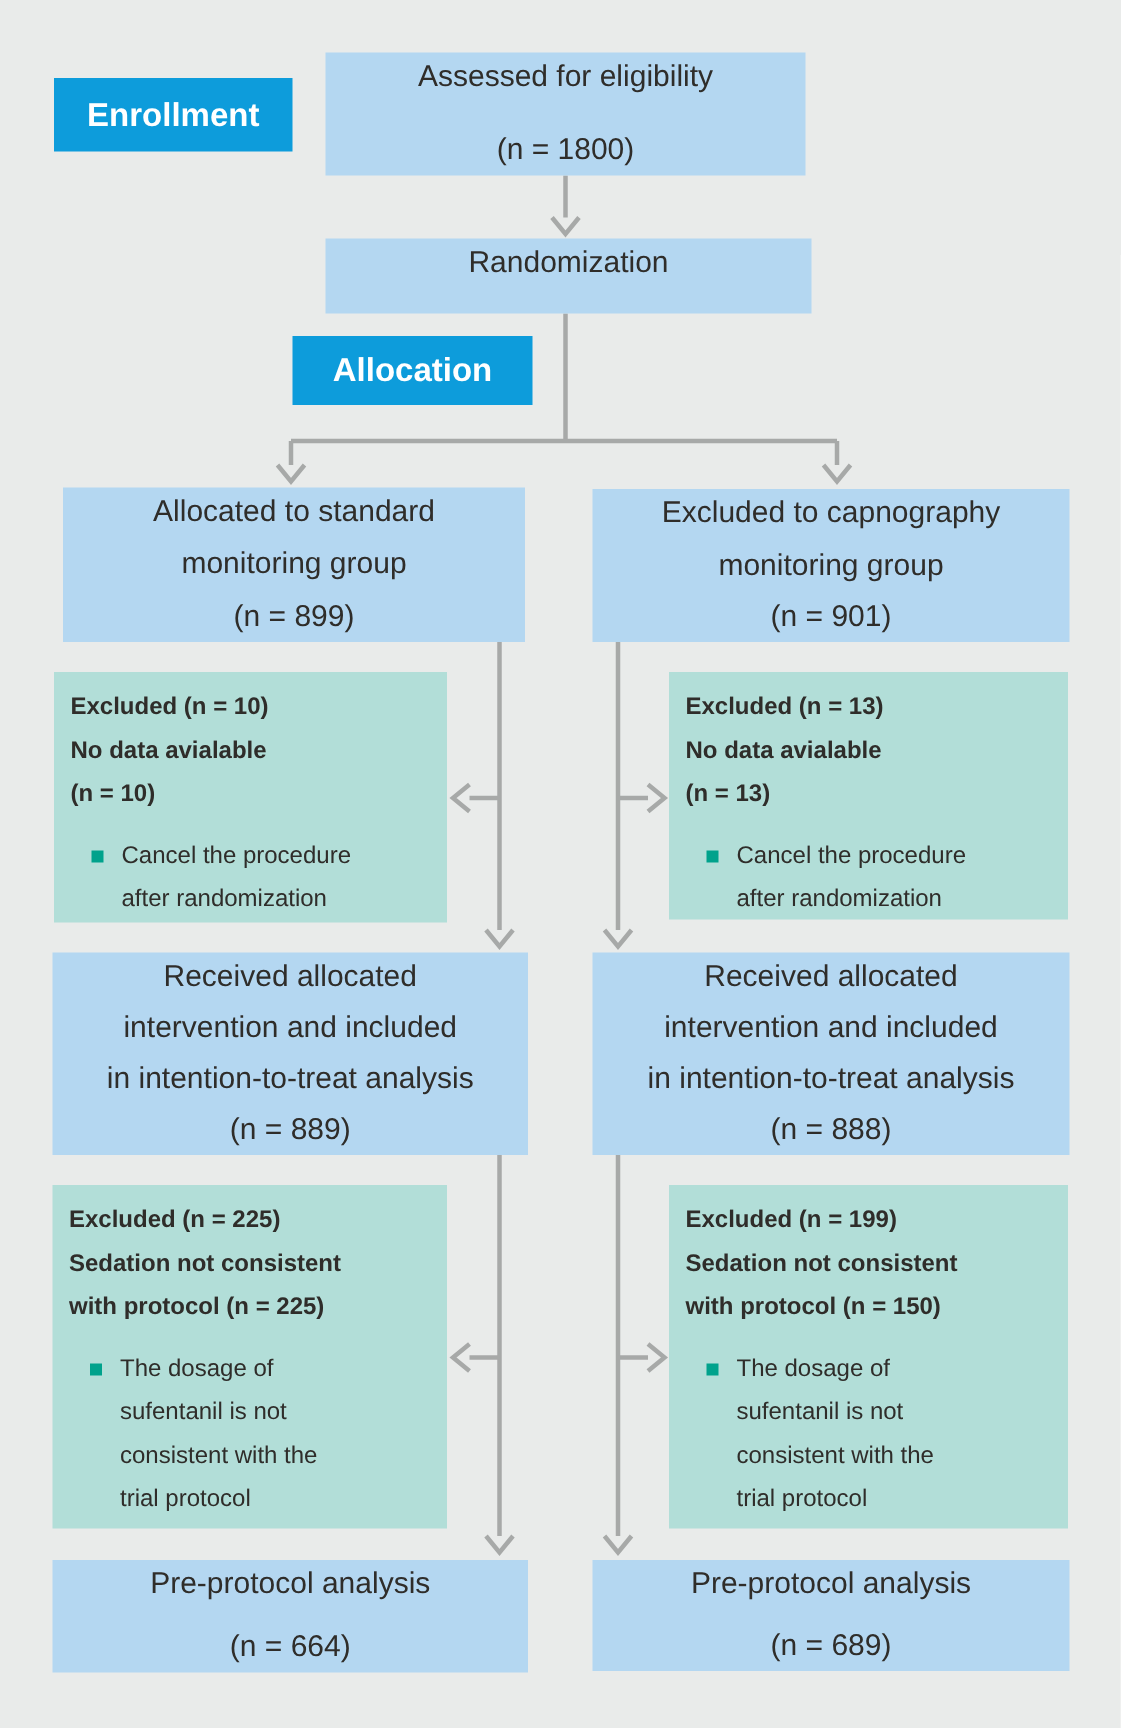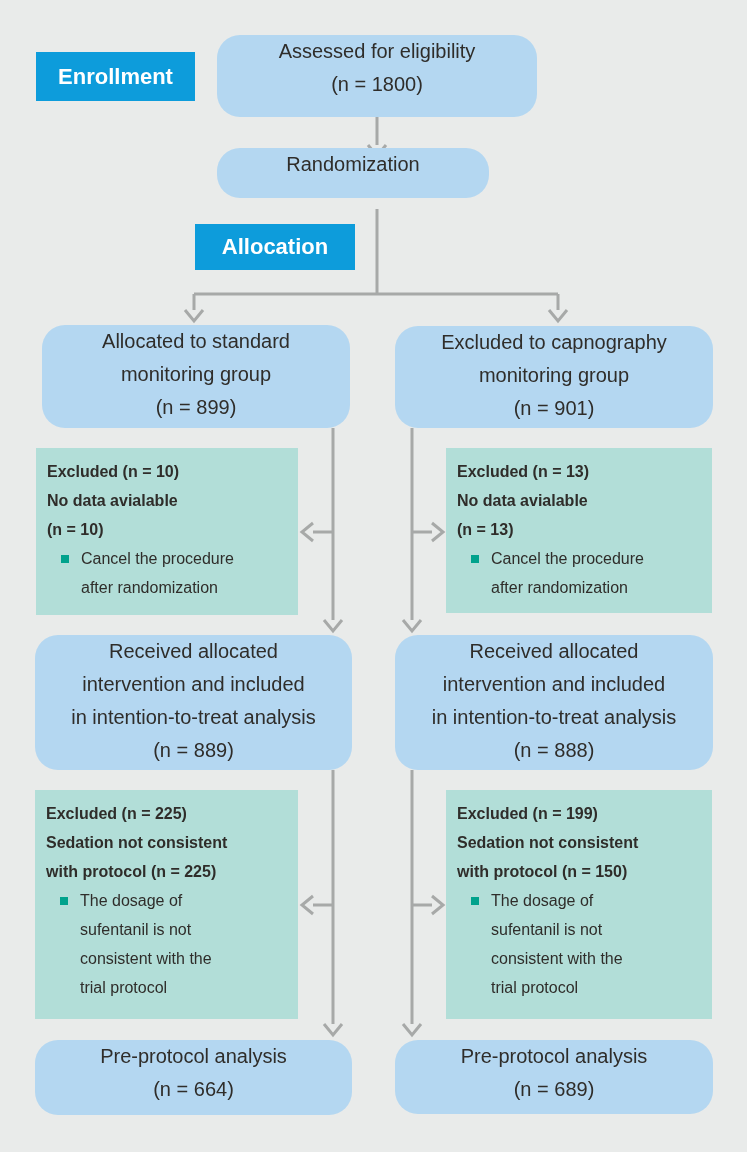--- a/index.html
+++ b/index.html
@@ -9,32 +9,32 @@
     background:var(--background,#e9ebea);
     font-family:"Liberation Sans",sans-serif;
     color:var(--text-dark,#2f2d2a);
     overflow:hidden;
   }
   .connectors{position:absolute;left:0;top:0;width:747px;height:1152px;}
   .connectors path{stroke:var(--line-gray,#a7a9a8);stroke-width:3;fill:none;}
   .box{position:absolute;box-sizing:border-box;}
   .blue{
     background:var(--box-blue,#b4d7f1);
-    display:flex;flex-direction:column;justify-content:flex-start;align-items:center;
-    text-align:center;font-size:20px;border-radius:23px;
+    display:flex;flex-direction:column;justify-content:space-between;align-items:center;
+    text-align:center;font-size:20px;
   }
   .blue .bl{line-height:33px;white-space:nowrap;}
   .teal{
     background:var(--box-teal,#b2ded8);
     font-size:16px;line-height:29px;
     padding:9px 10px 9px 11px;
   }
   .teal .title{font-weight:700;white-space:nowrap;}
   .teal .tl{white-space:nowrap;font-weight:bold;}
-  .bullet-row{display:flex;margin-top:0;}
+  .bullet-row{display:flex;margin-top:12px;}
   .bullet-square{
     width:8px;height:8px;flex:0 0 8px;
     background:var(--bullet-teal,#00a28c);
     margin:11px 12px 0 14px;
   }
   .bullet-lines .bline{display:block;white-space:nowrap;line-height:29px;}
   .tag{
     position:absolute;box-sizing:border-box;
     background:var(--label-blue,#0d9cdb);
     color:var(--label-text,#ffffff);
@@ -82,21 +82,21 @@
   </svg>
 
   <div class="tag" style="left:195px;top:224px;width:160px;height:46px">Allocation</div>
   <div class="tag" style="left:36px;top:52px;width:159px;height:49px">Enrollment</div>
 
   <div class="box blue" style="left:217px;top:35px;width:320px;height:82px">
     <div class="bl">Assessed for eligibility</div>
     <div class="bl">(n = 1800)</div>
   </div>
 
-  <div class="box blue" style="left:217px;top:148px;width:272px;height:50px">
+  <div class="box blue" style="left:217px;top:159px;width:324px;height:50px">
     <div class="bl">Randomization</div>
   </div>
 
   <div class="box blue" style="left:42px;top:325px;width:308px;height:103px">
     <div class="bl">Allocated to standard</div>
     <div class="bl">monitoring group</div>
     <div class="bl">(n = 899)</div>
   </div>
 
   <div class="box blue" style="left:395px;top:326px;width:318px;height:102px">

